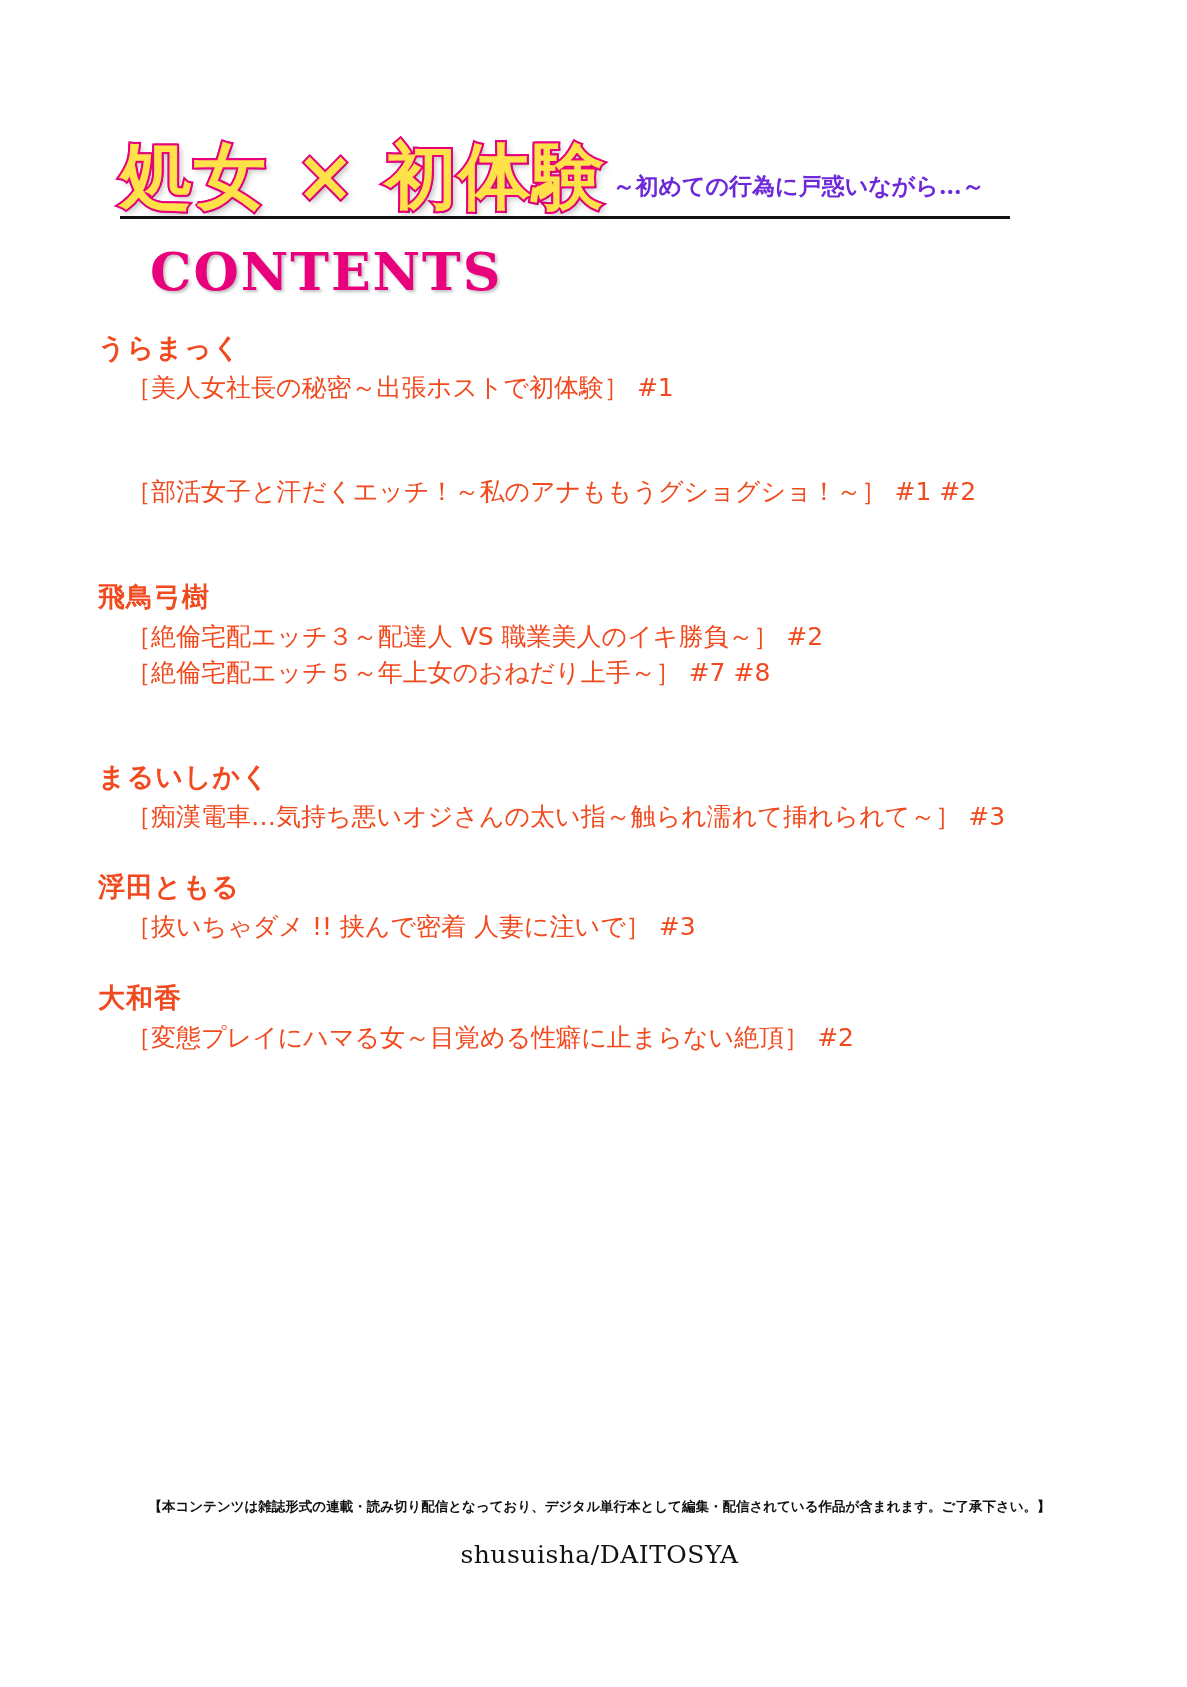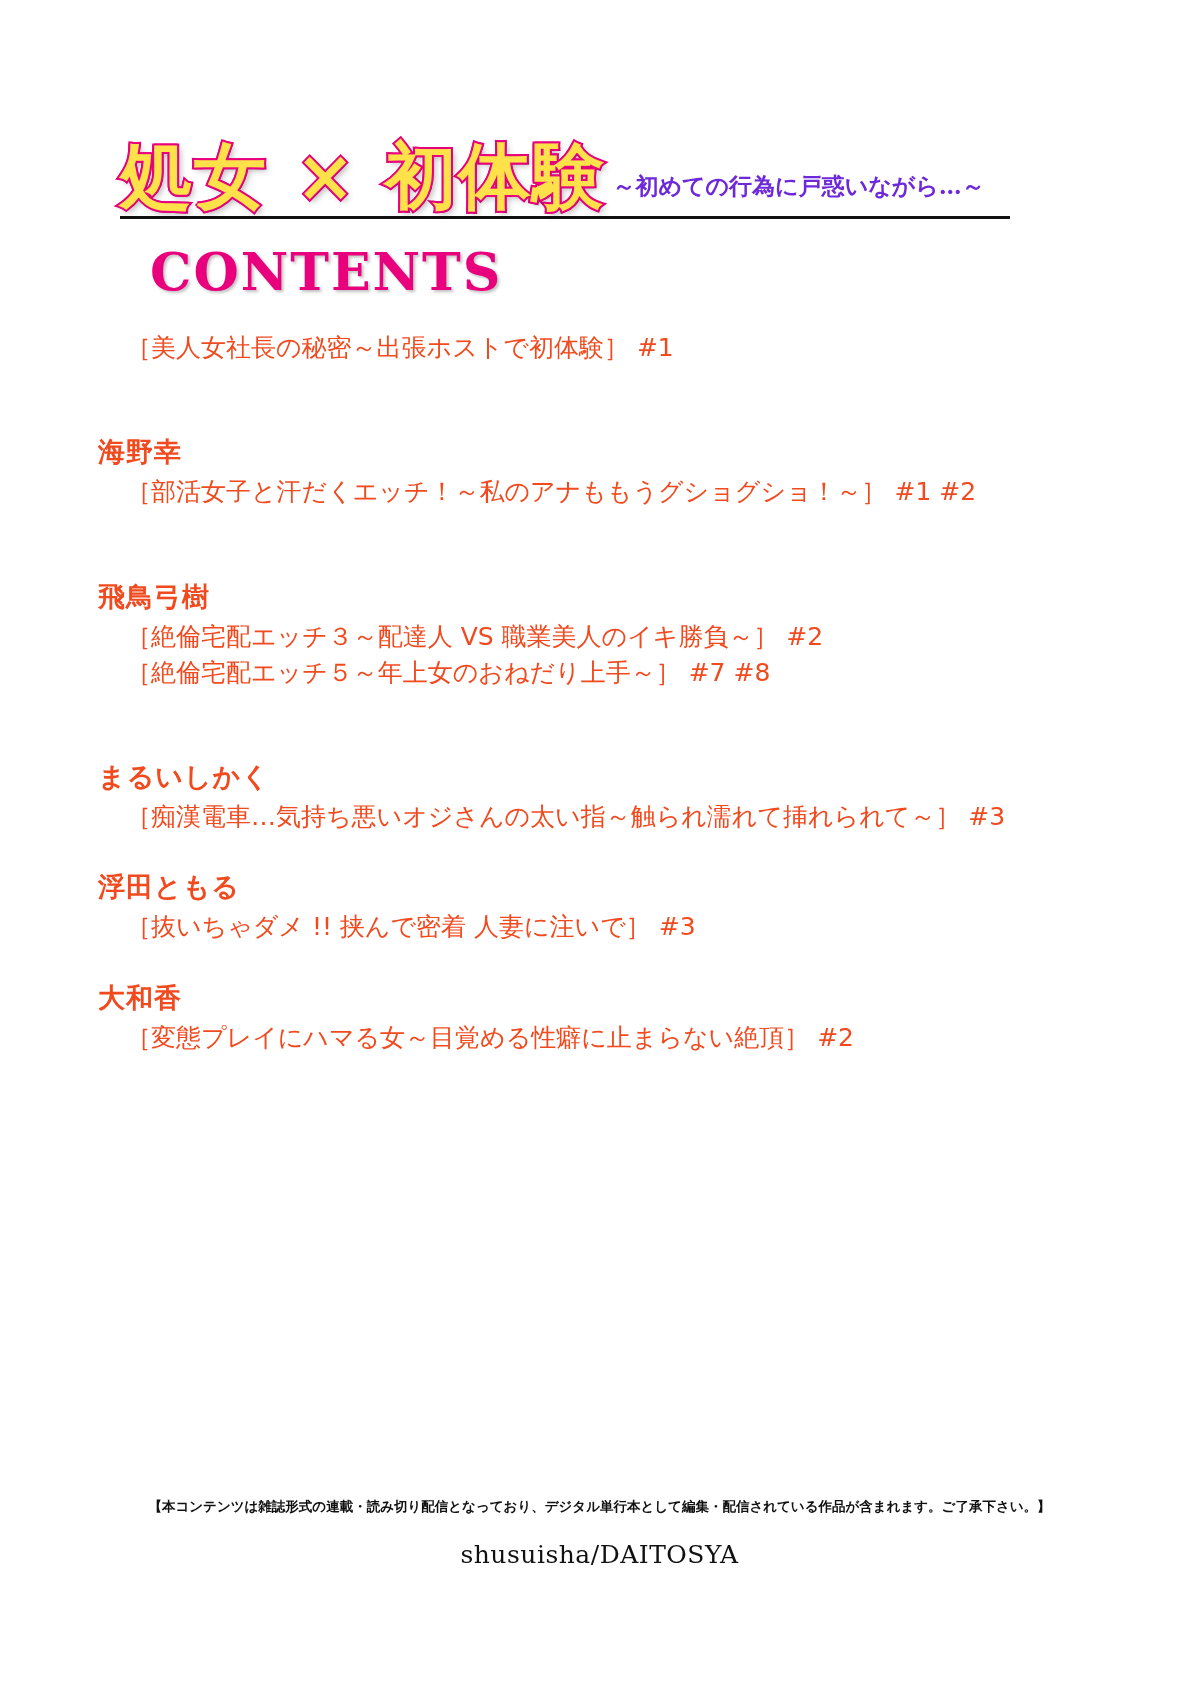--- a/index.html
+++ b/index.html
@@ -143,25 +143,25 @@
       <div class="main-title">処女 × 初体験</div>
       <div class="subtitle">～初めての行為に戸惑いながら…～</div>
     </div>
     <div class="title-rule"></div>
     <div class="contents-heading">CONTENTS</div>
   </div>
 
   <div class="entries">
 
     <div class="entry" data-idx="0">
+      <div class="entry-author">うらまっく</div>
       <div class="entry-title">［美人女社長の秘密～出張ホストで初体験］ #1</div>
     </div>
 
     <div class="entry" data-idx="1">
-      <div class="entry-author">海野幸</div>
       <div class="entry-title">［部活女子と汗だくエッチ！～私のアナももうグショグショ！～］ #1  #2</div>
     </div>
 
 
     <div class="entry" data-idx="3">
       <div class="entry-author">飛鳥弓樹</div>
       <div class="entry-title">［絶倫宅配エッチ３～配達人 VS 職業美人のイキ勝負～］ #2</div>
       <div class="entry-title">［絶倫宅配エッチ５～年上女のおねだり上手～］ #7  #8</div>
     </div>
 

